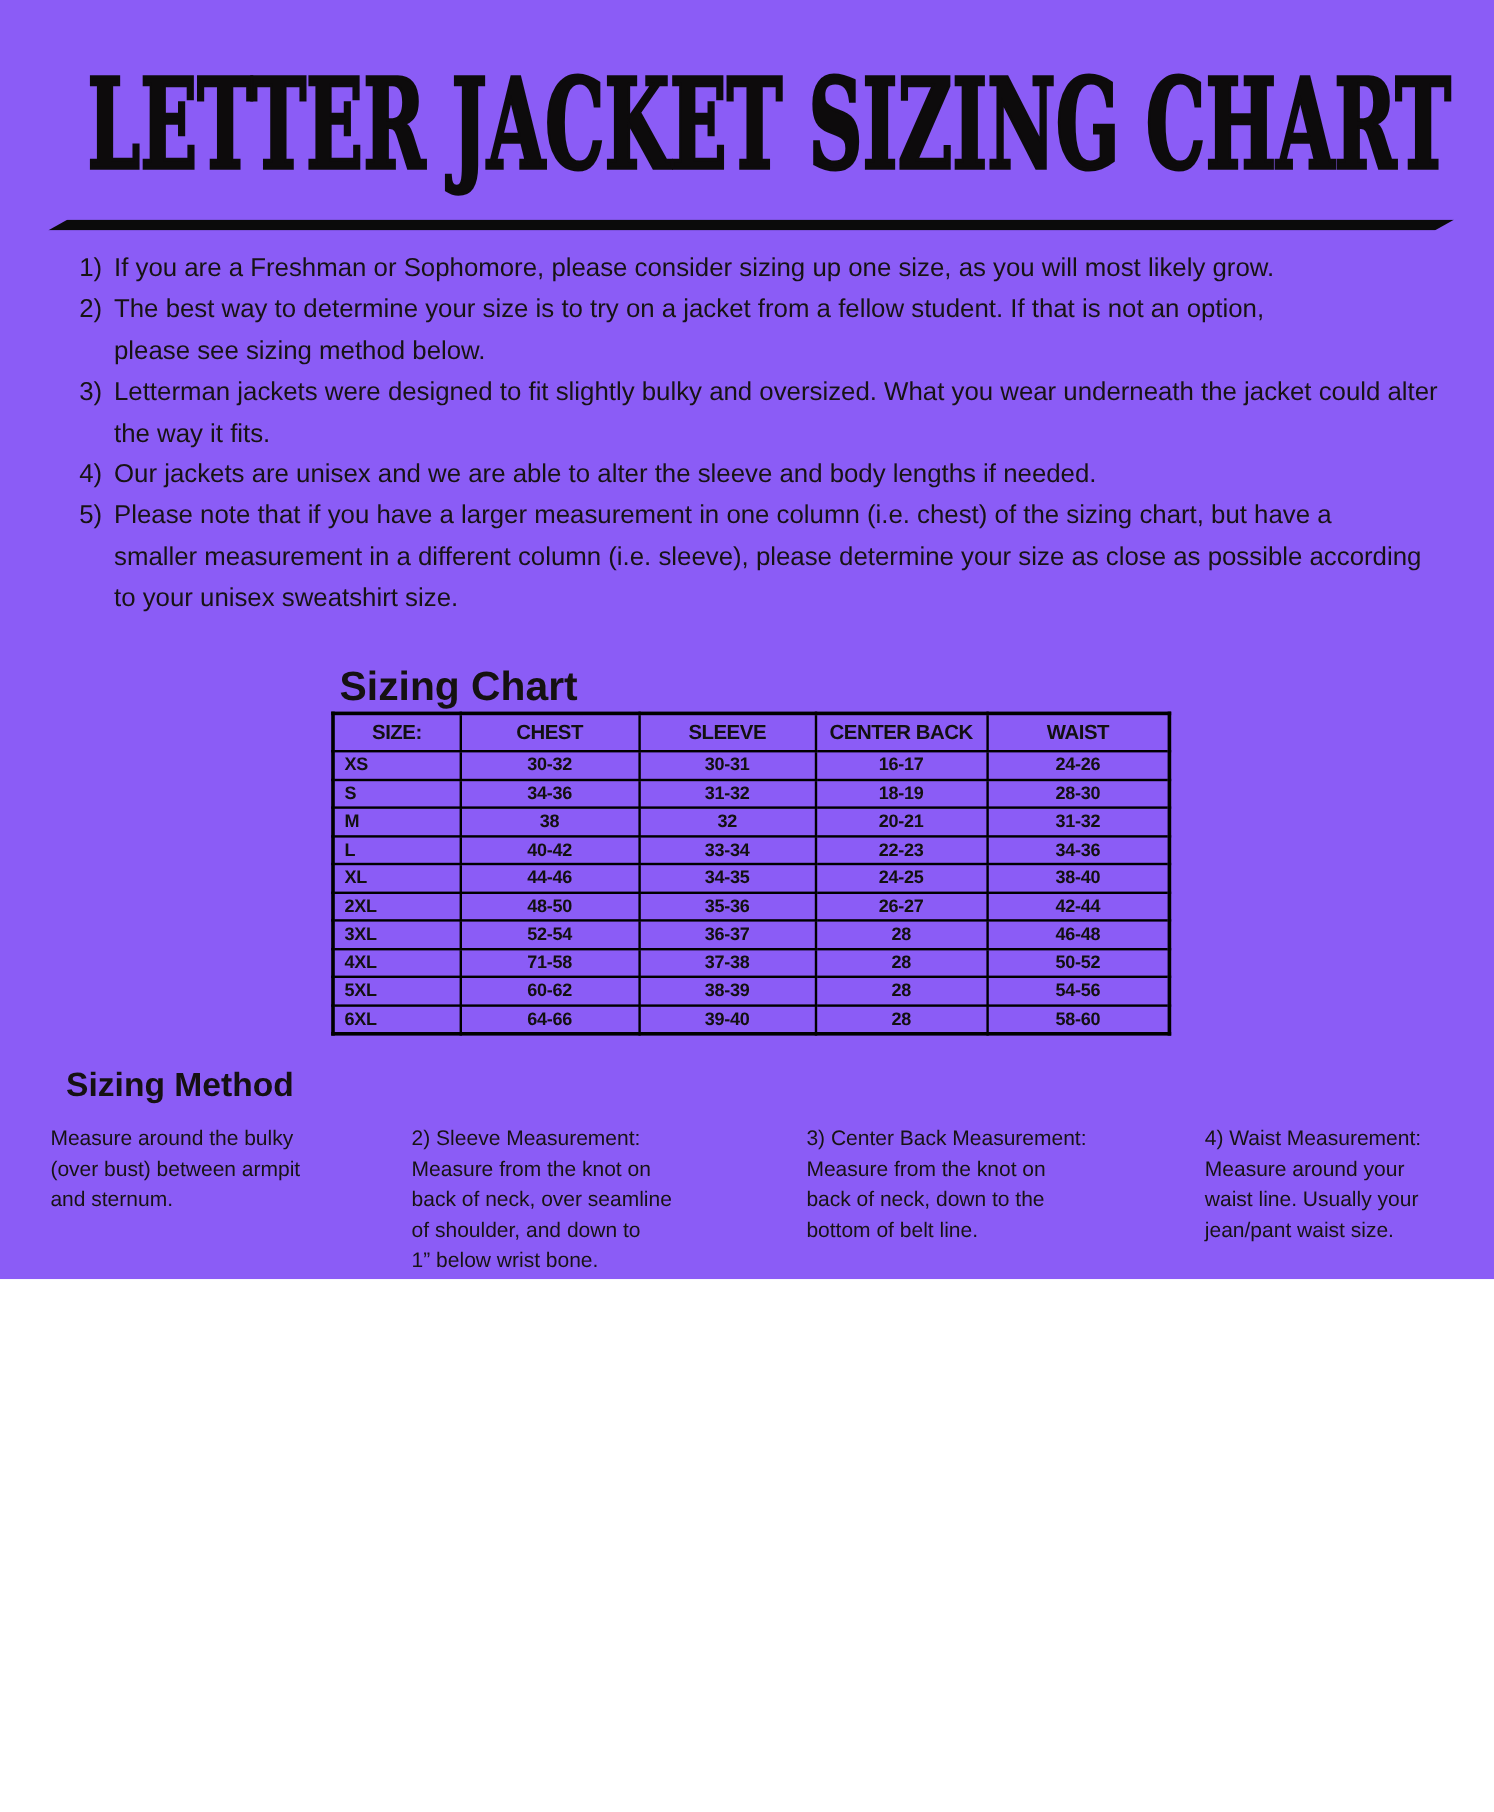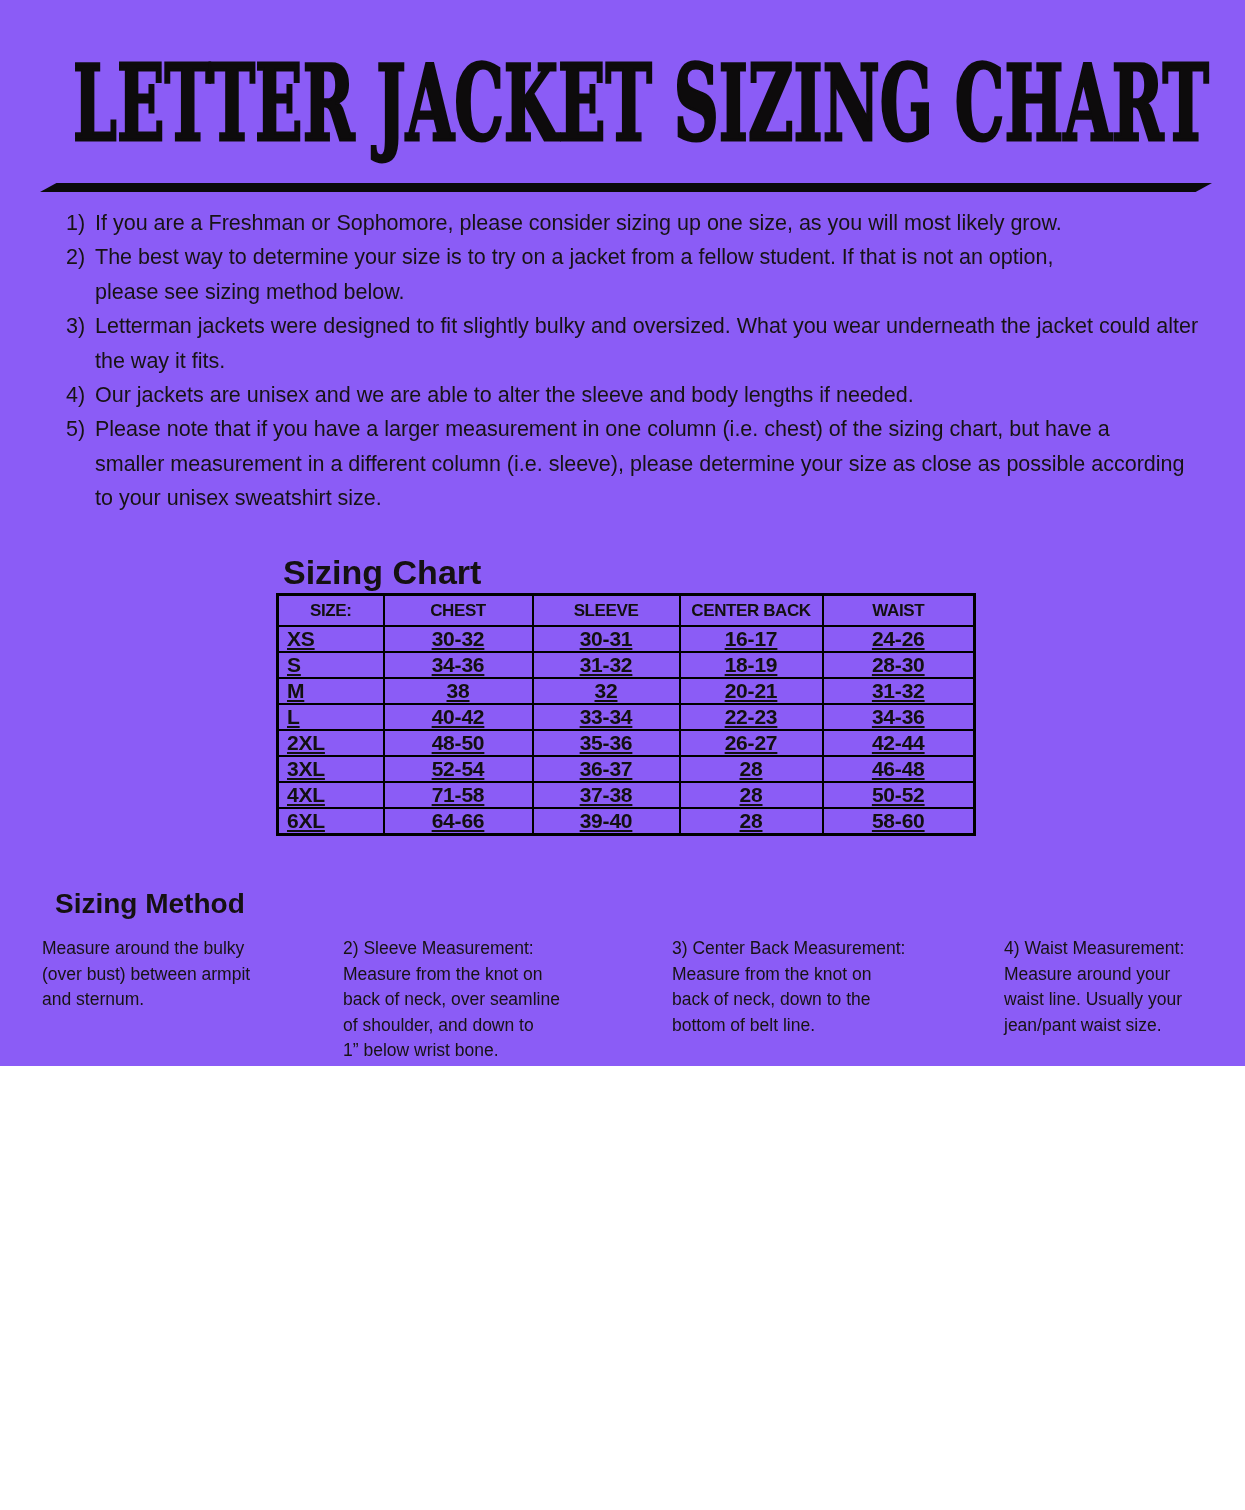--- a/index.html
+++ b/index.html
@@ -22,21 +22,21 @@
   .note .num{flex:0 0 29px;}
   .note .line{display:block;white-space:nowrap;}
 
   
   .chart-heading{position:absolute;left:283px;top:553px;margin:0;font-size:34px;font-weight:bold;color:#151112;}
   .sizing-table{position:absolute;left:276px;top:593px;width:697px;border-collapse:collapse;table-layout:fixed;
                 border:3px solid #000;}
   .sizing-table th,.sizing-table td{border:2px solid #000;font-weight:bold;text-align:center;
                 padding:0;color:#121011;overflow:hidden;}
   .sizing-table th{height:29px;font-size:17px;letter-spacing:-0.4px;}
-  .sizing-table td{height:21.5px;font-size:21px;letter-spacing:-0.2px;text-decoration:underline;}
+  .sizing-table td{height:21.5px;font-size:15px;letter-spacing:-0.2px;}
   .sizing-table td.sz{text-align:left;padding-left:8px;}
 
   
   .method-heading{position:absolute;left:55px;top:888px;margin:0;font-size:28px;font-weight:bold;color:#151112;}
   .methods{position:absolute;left:42px;top:936px;width:1190px;display:grid;
            grid-template-columns:301px 329px 332px 228px;}
   .method{font-size:17.5px;line-height:25.6px;}
   .method .line{display:block;white-space:nowrap;}
 
   
@@ -132,39 +132,53 @@
         <td>31-32</td>
       </tr>
       <tr>
         <td class="sz">L</td>
         <td>40-42</td>
         <td>33-34</td>
         <td>22-23</td>
         <td>34-36</td>
       </tr>
       <tr>
+        <td class="sz">XL</td>
+        <td>44-46</td>
+        <td>34-35</td>
+        <td>24-25</td>
+        <td>38-40</td>
+      </tr>
+      <tr>
         <td class="sz">2XL</td>
         <td>48-50</td>
         <td>35-36</td>
         <td>26-27</td>
         <td>42-44</td>
       </tr>
       <tr>
         <td class="sz">3XL</td>
         <td>52-54</td>
         <td>36-37</td>
         <td>28</td>
         <td>46-48</td>
       </tr>
       <tr>
         <td class="sz">4XL</td>
         <td>71-58</td>
         <td>37-38</td>
         <td>28</td>
         <td>50-52</td>
+      </tr>
+      <tr>
+        <td class="sz">5XL</td>
+        <td>60-62</td>
+        <td>38-39</td>
+        <td>28</td>
+        <td>54-56</td>
       </tr>
       <tr>
         <td class="sz">6XL</td>
         <td>64-66</td>
         <td>39-40</td>
         <td>28</td>
         <td>58-60</td>
       </tr>
     </tbody>
   </table>

